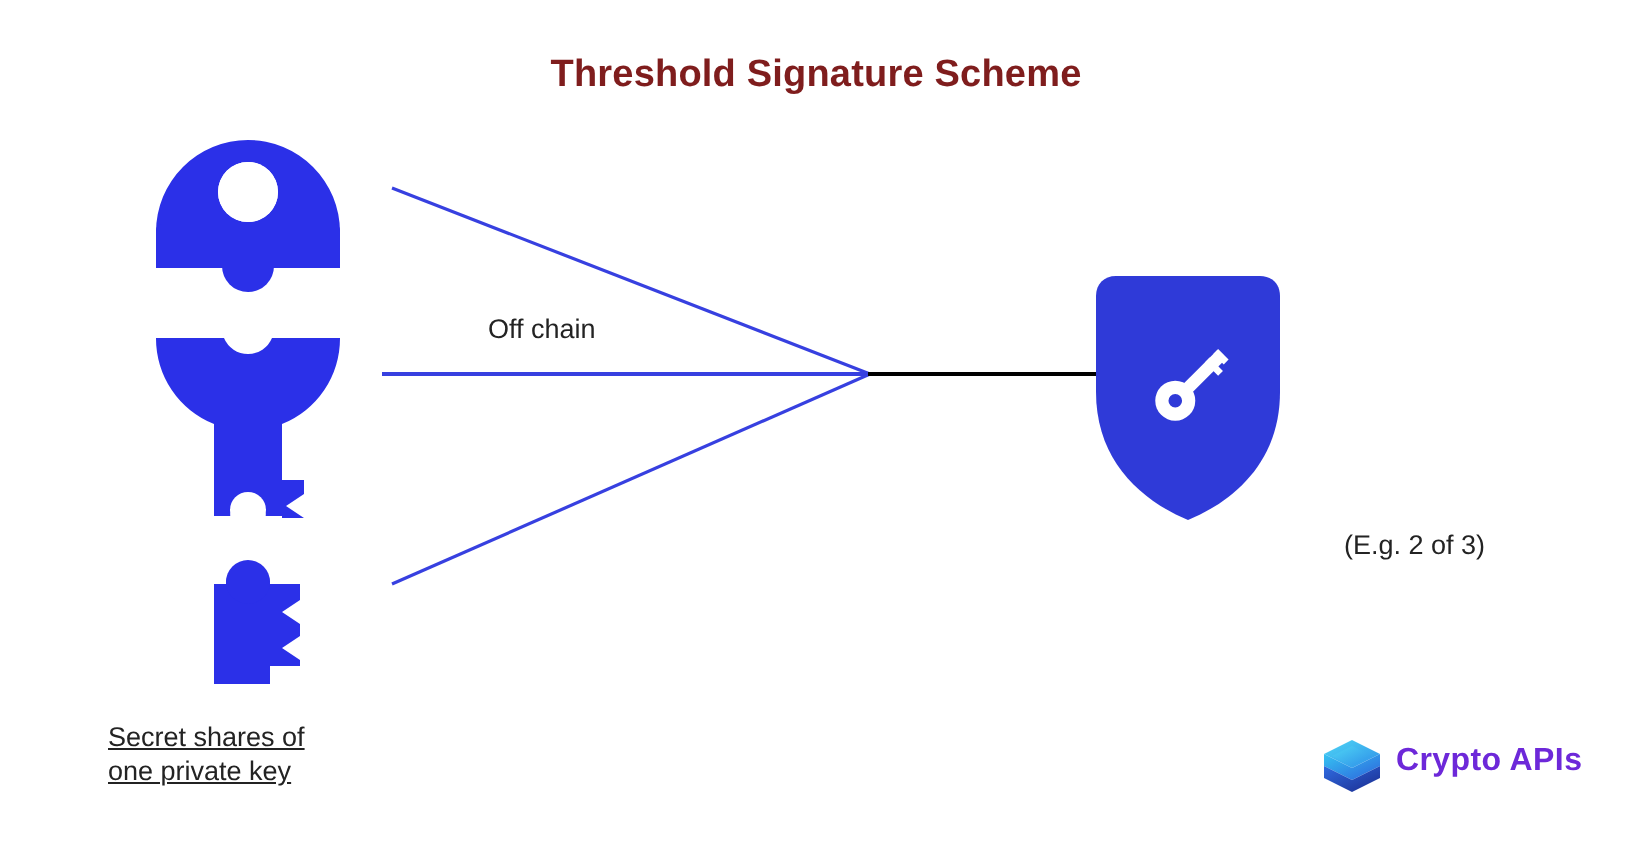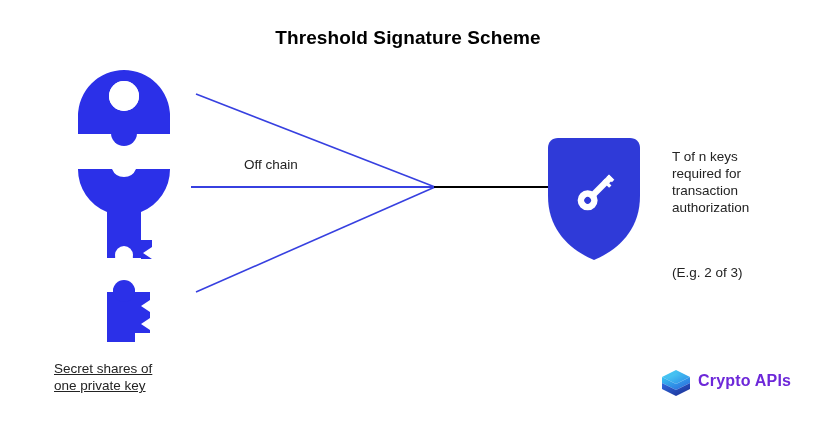--- a/index.html
+++ b/index.html
@@ -23,21 +23,21 @@
   }
   #title {
     position: absolute;
     left: 0;
     top: 27px;
     width: 816px;
     text-align: center;
     font-size: 19px;
     font-weight: bold;
     letter-spacing: 0.1px;
-    color: #000000;
+    color: #7f1d1d;
   }
   .svg-layer {
     position: absolute;
     left: 0;
     top: 0;
   }
   .lbl {
     position: absolute;
     font-size: 13.5px;
     line-height: 17px;
@@ -153,24 +153,20 @@
       <path fill="url(#gTop)" opacity="0.9" d="M14,3 L24,8 L14,13 L4,8 Z"></path>
     </g>
   </svg>
 
   <div class="lbl" id="label-offchain">Off chain</div>
 
   <div class="lbl" id="label-secret">Secret shares of
 one private key</div>
 
 
-  <div class="lbl" id="label-tofn">T of n keys
-required for
-transaction
-authorization</div>
 
   <div class="lbl" id="label-eg">(E.g. 2 of 3)</div>
 
   <div id="brand">
     <span style="width:30px;height:26px;display:inline-block;"></span>
     <span id="brand-name">Crypto APIs</span>
   </div>
 
 </div>
 

